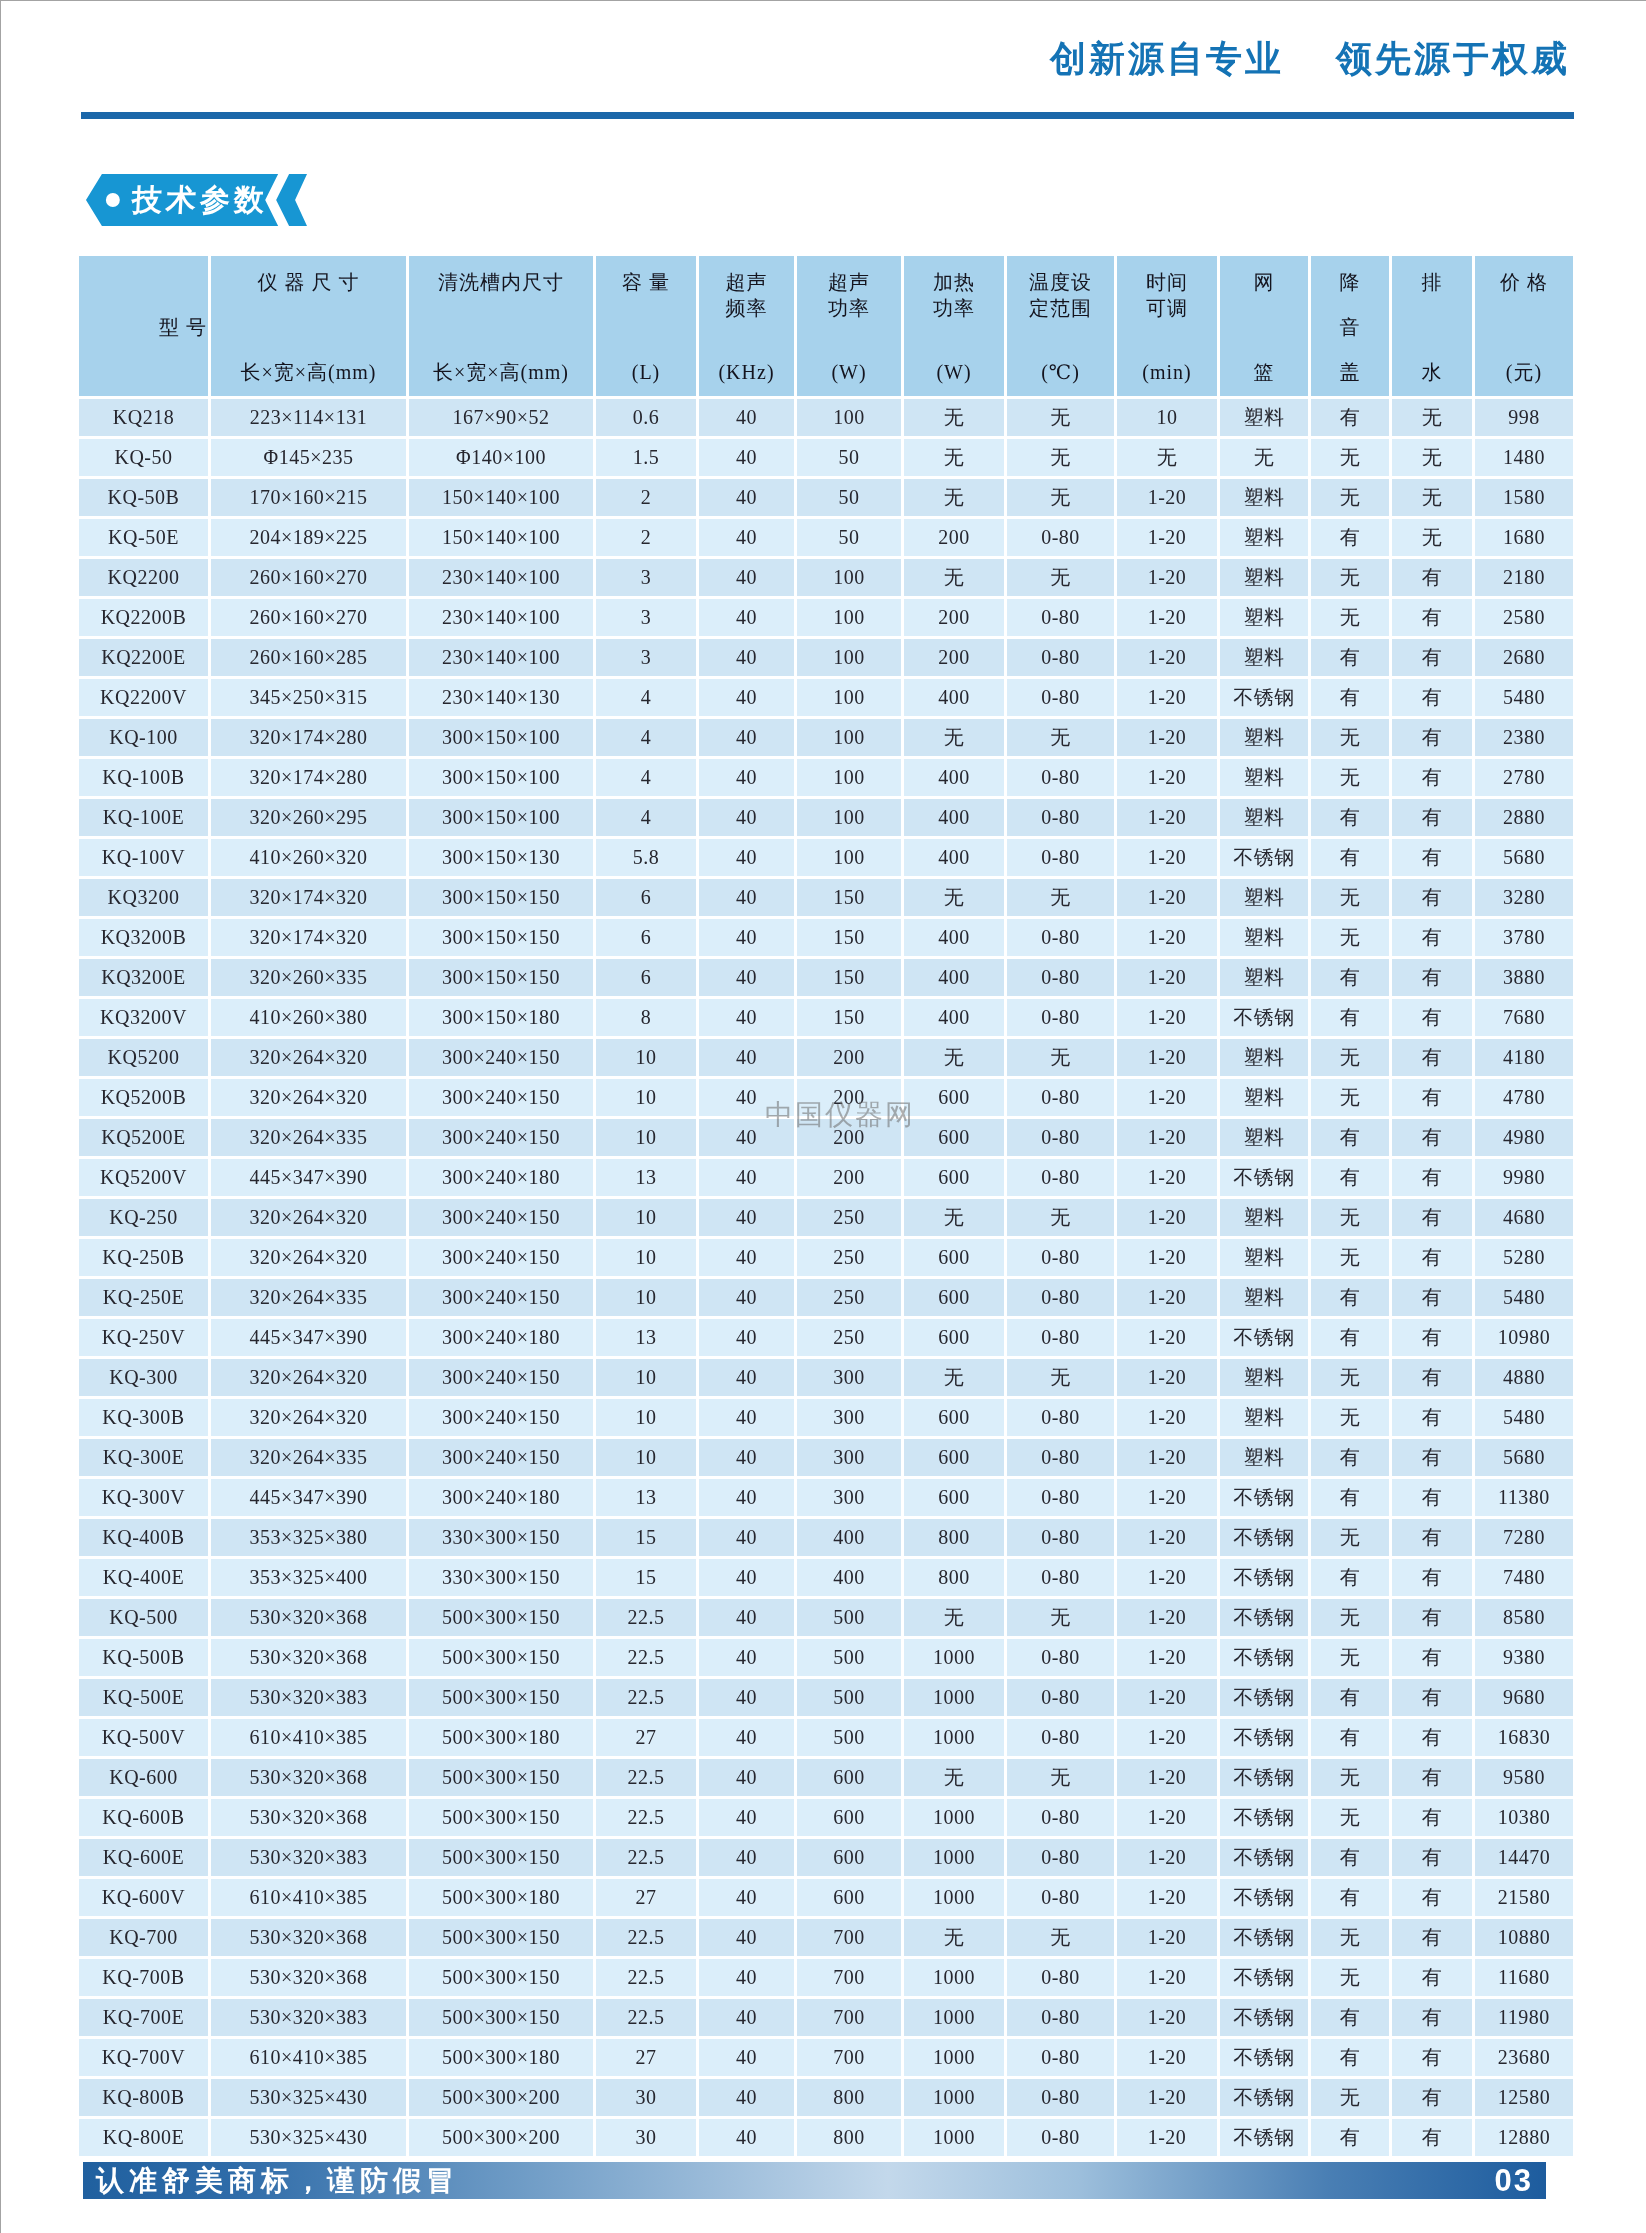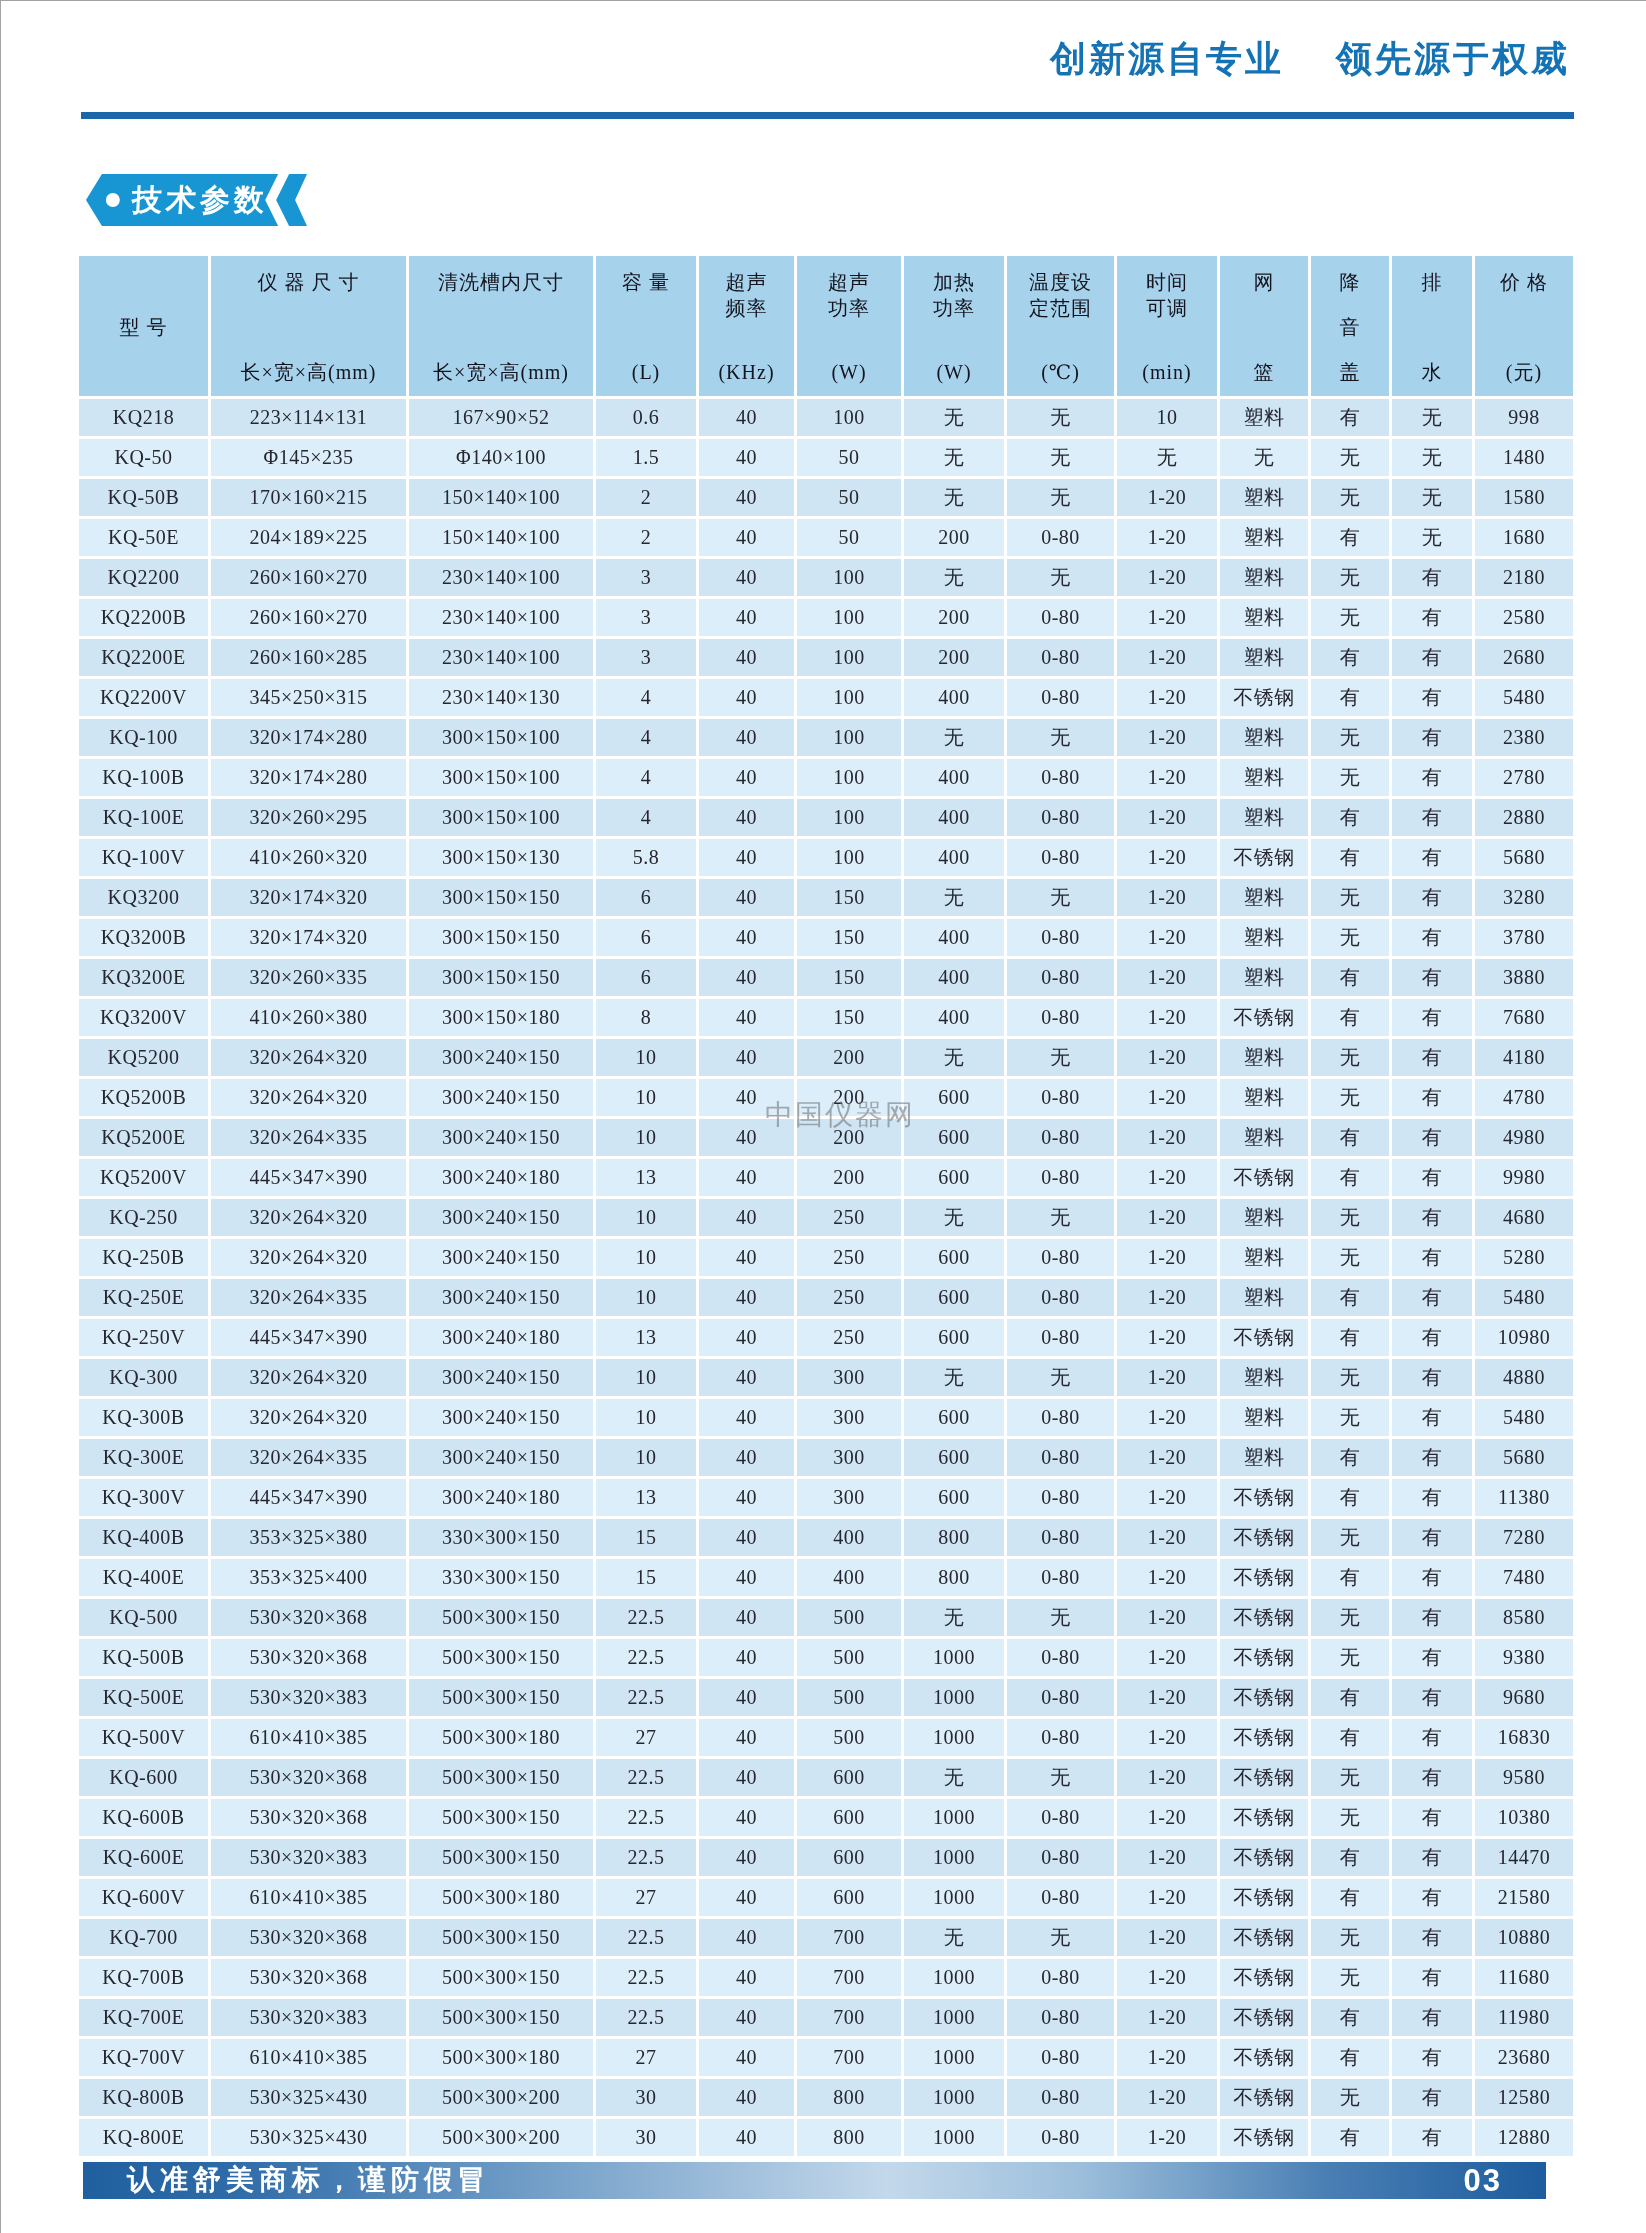--- a/index.html
+++ b/index.html
@@ -50,43 +50,43 @@
     font-weight:normal;
     vertical-align:top;
   }
   .th-inner{
     display:flex;flex-direction:column;justify-content:space-between;
     height:100%;box-sizing:border-box;
     padding:13px 1px 11px;
     font-size:20px;color:#14141e;text-align:center;
     letter-spacing:1px;
   }
-  .th-inner.center{justify-content:center;}
+  .th-inner.center{justify-content:center;align-items:flex-end;}
   .th-line{white-space:pre-line;line-height:1.3;}
   .spec-table td{
     height:37px;padding:0 2px;
     text-align:center;vertical-align:middle;
     font-size:20px;color:#26262e;
     letter-spacing:0.5px;
     overflow:hidden;white-space:nowrap;
   }
   .spec-table tbody tr:nth-child(odd) td{background:#cfe5f4;}
   .spec-table tbody tr:nth-child(even) td{background:#dbeefa;}
   
   .watermark{
     position:absolute;left:764px;top:1095px;
     font-family:"Liberation Sans","DejaVu Sans",sans-serif;
     font-size:28px;letter-spacing:2px;
     color:#6e6e6e;opacity:0.55;
   }
   
   .footer-bar{
     position:absolute;left:82px;top:2161px;width:1463px;height:37px;
-    box-sizing:border-box;padding:0 44px;
-    display:flex;align-items:flex-end;justify-content:space-between;
+    box-sizing:border-box;padding:0 13px;
+    display:flex;align-items:center;justify-content:space-between;
     background:linear-gradient(90deg,#20609f 0%,#2e6ba8 10%,#6f9cc6 30%,#c3d8eb 55%,#9dbfdc 68%,#4a7fb4 85%,#1d5c9e 100%);
     color:#ffffff;
     font-family:"Liberation Sans","DejaVu Sans",sans-serif;
   }
   .footer-note{font-weight:bold;font-size:28px;letter-spacing:5px;}
   .page-num{font-weight:bold;font-size:31px;letter-spacing:2px;}
 </style>
 </head>
 <body>
 

